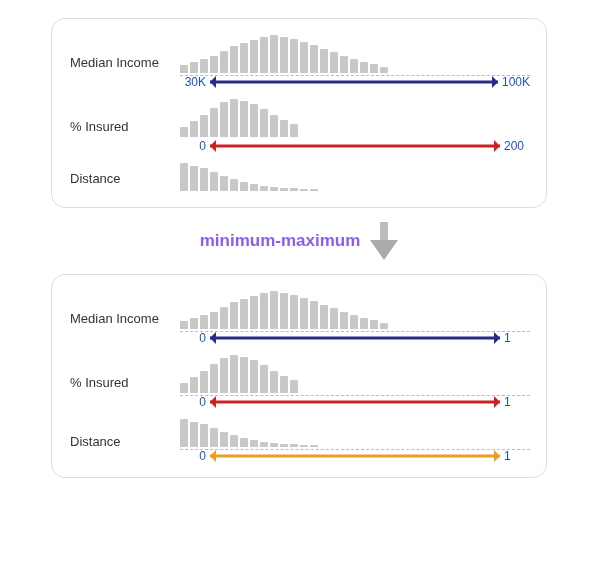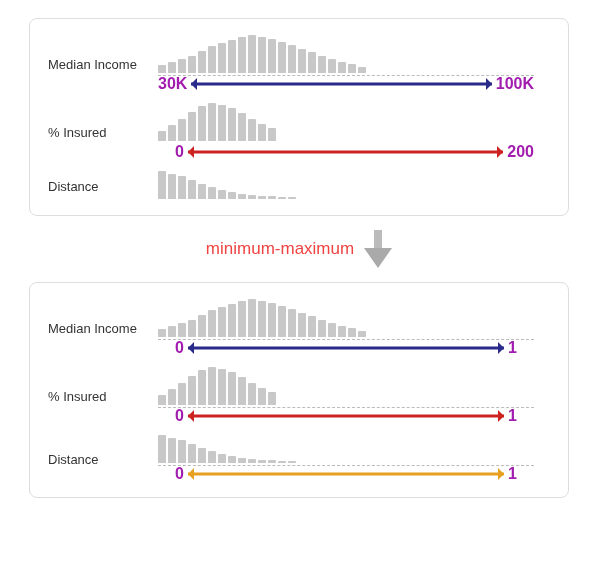--- a/index.html
+++ b/index.html
@@ -9,24 +9,24 @@
       background: #fff;
       display: flex;
       flex-direction: column;
       align-items: center;
       justify-content: flex-start;
       padding: 18px 20px 18px 20px;
       font-family: Arial, sans-serif;
     }
 
     .panel {
-      width: 540px;
+      width: 496px;
       border: 1.5px solid #ddd;
-      border-radius: 8px;
-      padding: 16px 34px 14px 18px;
+      border-radius: 14px;
+      padding: 16px 16px 14px 18px;
       background: #fff;
     }
 
     .row {
       display: flex;
       align-items: center;
       margin-bottom: 10px;
       position: relative;
     }
     .row:last-child { margin-bottom: 0; }
@@ -64,24 +64,23 @@
     }
 
     
     .arrow-row {
       display: flex;
       align-items: center;
       width: 100%;
     }
 
     .range-val {
-      font-size: 16px;
-      color: #a21caf;
+      font-size: 12px;
+      color: #1d4ed8;
       min-width: 26px;
-      font-weight: bold;
     }
     .range-val.left { text-align: right; margin-right: 4px; }
     .range-val.right { text-align: left; margin-left: 4px; }
 
     .arrow-line {
       flex: 1;
       height: 3px;
       position: relative;
       display: flex;
       align-items: center;
@@ -140,22 +139,22 @@
     .middle-section {
       display: flex;
       align-items: center;
       justify-content: center;
       gap: 10px;
       margin: 14px 0 14px 0;
     }
 
     .label-minmax {
       font-size: 17px;
-      font-weight: normal;
-      color: #ef4444;
+      font-weight: bold;
+      color: #8b5cf6;
     }
 
     .arrow-down {
       width: 0;
       height: 0;
       border-left: 14px solid transparent;
       border-right: 14px solid transparent;
       border-top: 20px solid #aaa;
       position: relative;
     }

